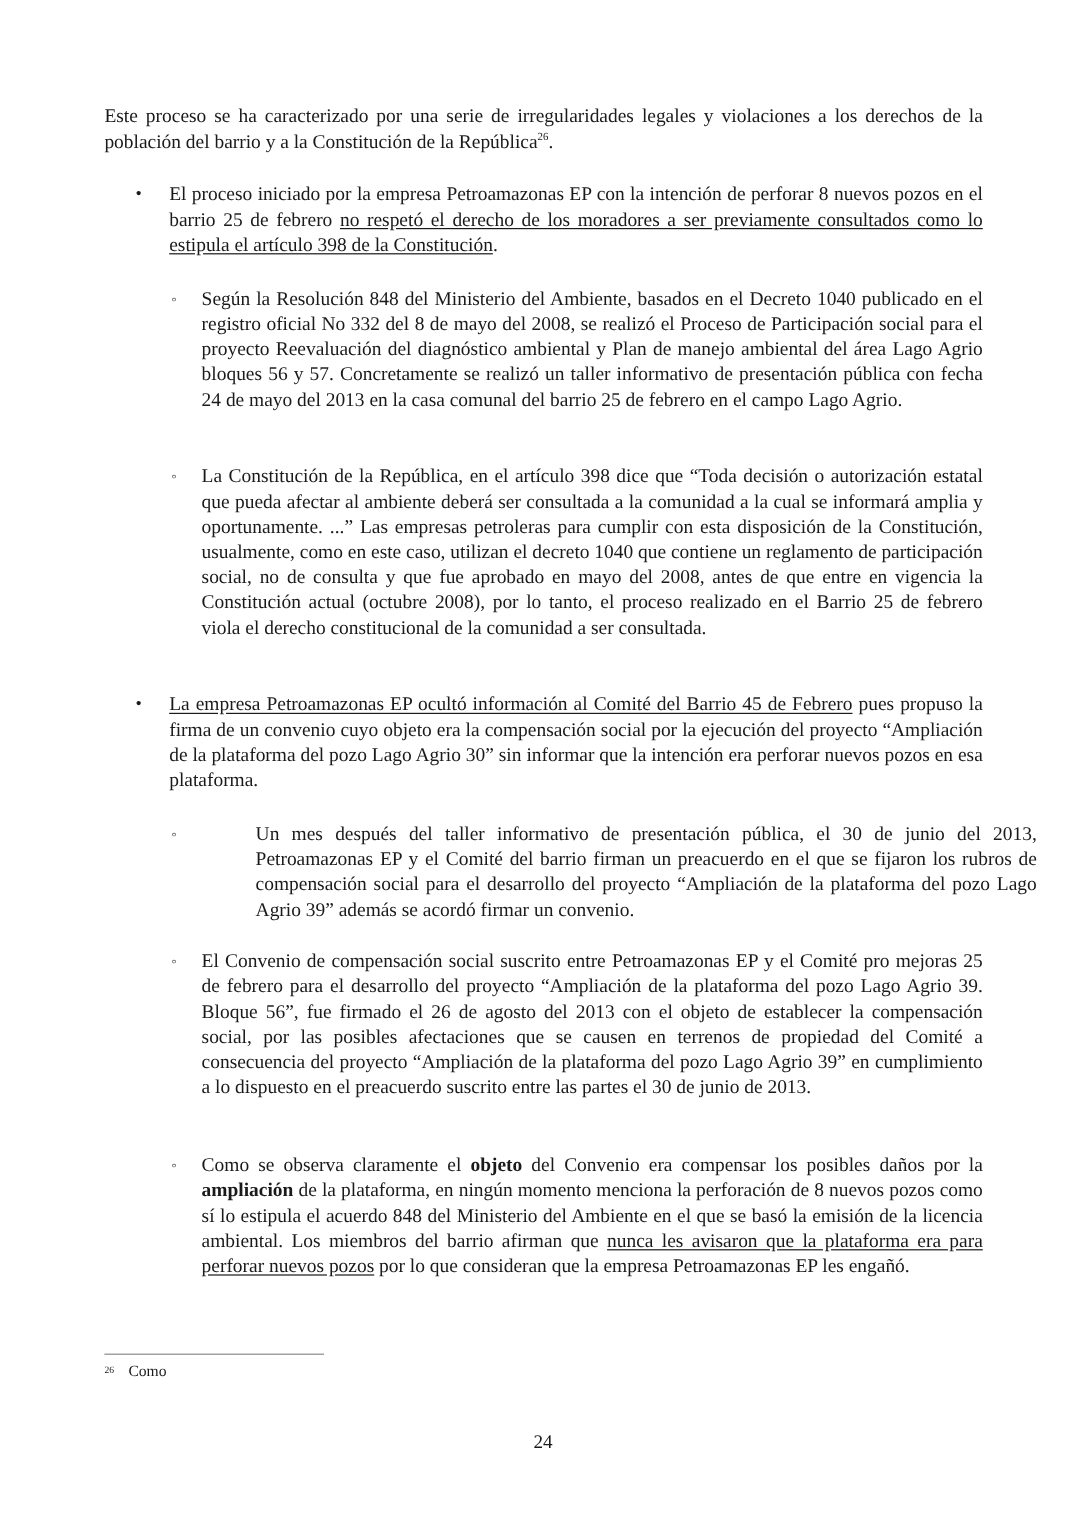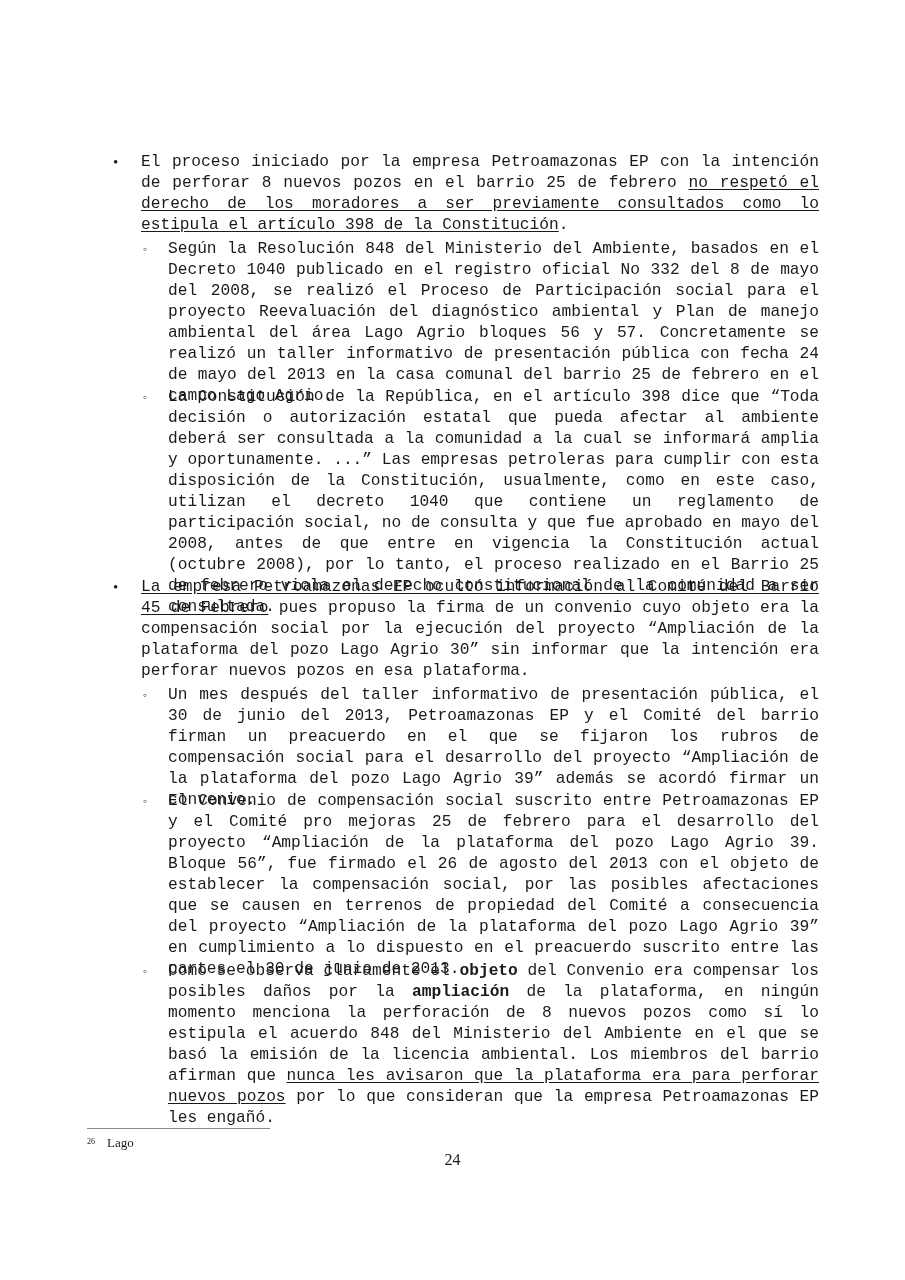--- a/index.html
+++ b/index.html
@@ -37,21 +37,20 @@
       position: absolute;
       margin: 0;
     }
     .bullet-marker {
       position: absolute;
       font-size: 15px;
     }
     .bullet-text {
       position: absolute;
       text-align: justify;
-      font-family: Liberation Mono, monospace;
     }
     .l1 .bullet-marker { left: 113px; }
     .l1 .bullet-text { left: 141px; width: 678px; }
     .l2 .bullet-marker { left: 143px; font-size: 12px; }
     .l2 .bullet-text { left: 168px; width: 651px; }
     u { text-decoration: underline; text-underline-offset: 2px; }
     b { font-weight: bold; }
     sup.fn {
       font-size: 9px;
       vertical-align: super;
@@ -76,30 +75,31 @@
       font-size: 8px;
       vertical-align: top;
       position: relative;
       top: -1px;
       margin-right: 12px;
     }
     .page-number {
       position: absolute;
       left: 0;
       width: 905px;
-      top: 1149px;
+      top: 1192px;
       text-align: center;
       font-size: 16px;
     }
   </style>
 </head>
 <body>
 
 <div class="page">
 
+  <p class="para intro"><span>Este proceso se ha caracterizado por una serie de irregularidades legales y violaciones a los derechos de la población del barrio y a la Constitución de la República</span><sup class="fn">26</sup><span>.</span></p>
 
   <div class="bullet-item l1" style="top:152px;">
     <span class="bullet-marker" style="top:0;">•</span>
     <div class="bullet-text" style="top:0;"><span>El proceso iniciado por la empresa Petroamazonas EP con la intención de perforar 8 nuevos pozos en el barrio 25 de febrero </span><u>no respetó el derecho de los moradores a ser previamente consultados como lo estipula el artículo 398 de la Constitución</u><span>.</span></div>
   </div>
 
   <div class="bullet-item l2" style="top:239px;">
     <span class="bullet-marker" style="top:0;">◦</span>
     <div class="bullet-text" style="top:0;">Según la Resolución 848 del Ministerio del Ambiente, basados en el Decreto 1040 publicado en el registro oficial No 332 del 8 de mayo del 2008, se realizó el Proceso de Participación social para el proyecto Reevaluación del diagnóstico ambiental y Plan de manejo ambiental del área Lago Agrio bloques 56 y 57. Concretamente  se realizó un taller informativo de presentación pública con fecha 24 de mayo del 2013 en la casa comunal del barrio 25 de febrero en el campo Lago Agrio.</div>
   </div>
@@ -109,32 +109,32 @@
     <div class="bullet-text" style="top:0;">La Constitución de la República, en el artículo 398 dice que “Toda decisión o autorización estatal que pueda afectar al ambiente deberá ser consultada a la comunidad a la cual se informará amplia y oportunamente. ...” Las empresas petroleras para cumplir con esta disposición de la Constitución, usualmente, como en este caso, utilizan el decreto 1040 que contiene un reglamento de participación social, no de consulta y que fue aprobado en mayo del 2008, antes de que entre en vigencia la Constitución actual (octubre 2008), por lo tanto, el proceso realizado en el Barrio 25 de febrero viola el derecho constitucional de la comunidad a ser consultada.</div>
   </div>
 
   <div class="bullet-item l1" style="top:577px;">
     <span class="bullet-marker" style="top:0;">•</span>
     <div class="bullet-text" style="top:0;"><u>La empresa Petroamazonas EP ocultó información al Comité del Barrio 45 de Febrero</u><span> pues propuso la firma de un convenio cuyo objeto era la compensación social por la ejecución del proyecto “Ampliación de la plataforma del pozo Lago Agrio 30” sin informar que la intención era perforar nuevos pozos en esa plataforma.</span></div>
   </div>
 
   <div class="bullet-item l2" style="top:685px;">
     <span class="bullet-marker" style="top:0;">◦</span>
-    <div class="bullet-text" style="top:0;">Un mes después del taller informativo de presentación pública, el 30 de junio del 2013, Petroamazonas EP y el Comité del barrio firman un preacuerdo en el que se fijaron los rubros de compensación social para el desarrollo del proyecto “Ampliación de la plataforma del pozo Lago Agrio 39” además se acordó firmar un convenio.</div>
+    <div class="bullet-text" style="top:0;margin-left:45px;">Un mes después del taller informativo de presentación pública, el 30 de junio del 2013, Petroamazonas EP y el Comité del barrio firman un preacuerdo en el que se fijaron los rubros de compensación social para el desarrollo del proyecto “Ampliación de la plataforma del pozo Lago Agrio 39” además se acordó firmar un convenio.</div>
   </div>
 
   <div class="bullet-item l2" style="top:791px;">
     <span class="bullet-marker" style="top:0;">◦</span>
     <div class="bullet-text" style="top:0;">El Convenio de compensación social suscrito entre Petroamazonas EP y el Comité pro mejoras 25 de febrero para el desarrollo del proyecto “Ampliación de la plataforma del pozo Lago Agrio 39. Bloque 56”, fue firmado el 26 de agosto del 2013 con el objeto de establecer la compensación social, por las posibles afectaciones que se causen en terrenos de propiedad del Comité a consecuencia del proyecto “Ampliación de la plataforma del pozo Lago Agrio 39” en cumplimiento a lo dispuesto en el preacuerdo suscrito entre las partes el 30 de junio de 2013.</div>
   </div>
 
   <div class="bullet-item l2" style="top:961px;">
     <span class="bullet-marker" style="top:0;">◦</span>
     <div class="bullet-text" style="top:0;"><span>Como se observa claramente el </span><b>objeto</b><span> del Convenio era compensar los posibles daños por la </span><b>ampliación</b><span> de la plataforma, en ningún momento menciona la perforación de 8 nuevos pozos como sí lo estipula el acuerdo 848 del Ministerio del Ambiente en el que se basó la emisión de la licencia ambiental. Los miembros del barrio afirman que </span><u>nunca les avisaron que la plataforma era para perforar nuevos pozos</u><span> por lo que consideran que la empresa Petroamazonas EP les engañó.</span></div>
   </div>
 
   <div class="footnote-rule"></div>
   <div class="footnote">
-    <span class="fn-num">26</span><span>Lago</span>
+    <span class="fn-num">26</span><span>Como</span>
   </div>
 
   <div class="page-number">24</div>
 </div>
 
 </body></html>

